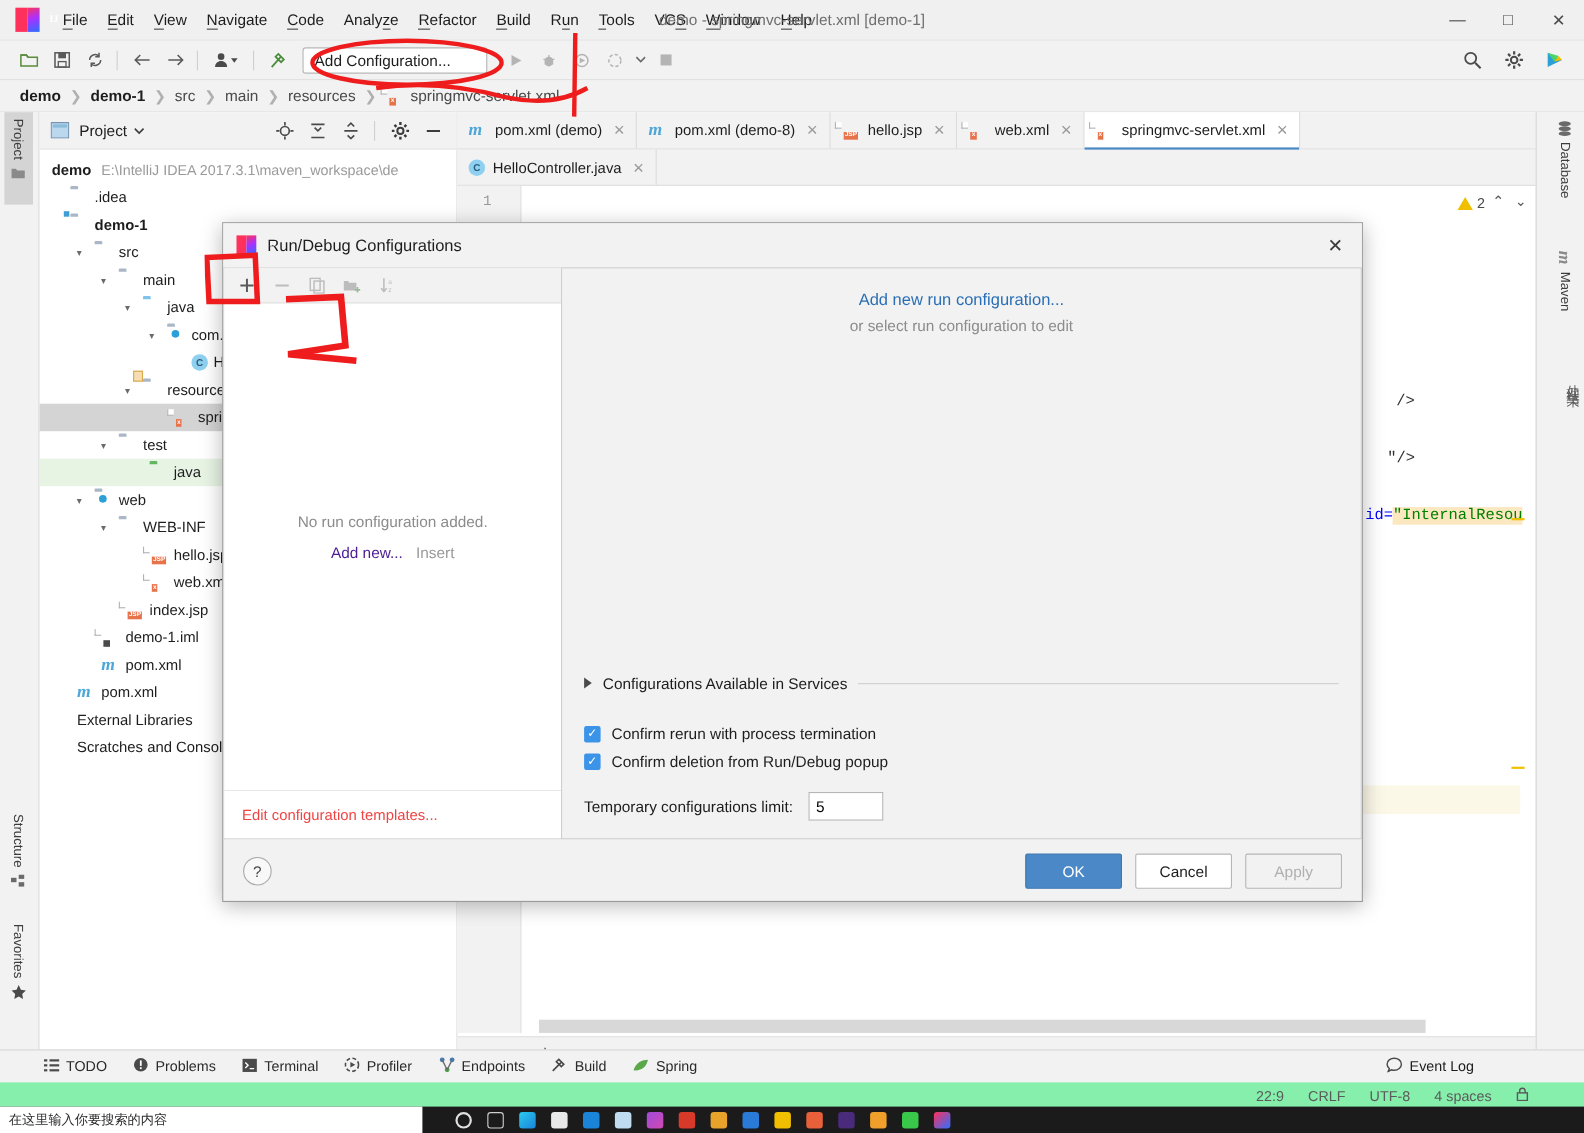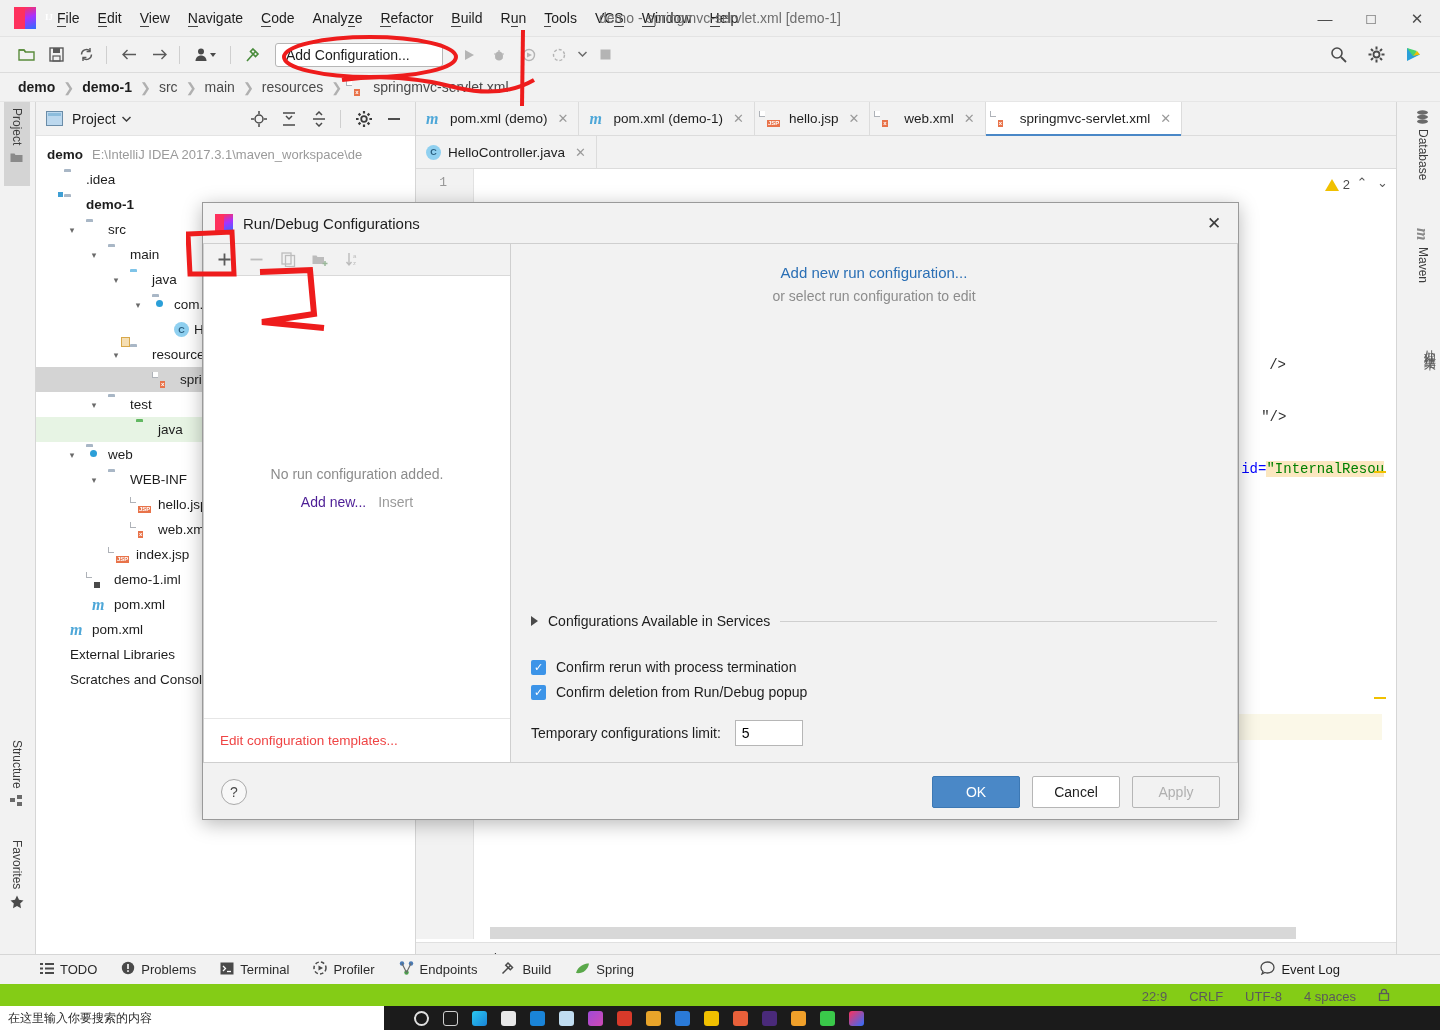--- a/index.html
+++ b/index.html
@@ -219,21 +219,21 @@
   
   .bottombar {
     position: absolute; left: 0; bottom: 46px; width: 1440px; height: 30px;
     background: #f2f2f2; border-top: 1px solid #d6d6d6;
     display: flex; align-items: center; padding-left: 40px; gap: 24px; font-size: 13px;
   }
   .bb-item { display: flex; align-items: center; gap: 6px; color: #2b2b2b; }
   .bb-right { position: absolute; right: 100px; display: flex; align-items: center; gap: 6px; }
   .statusline {
     position: absolute; left: 0; bottom: 22px; width: 1440px; height: 24px;
-    background: #84cc16; display: flex; align-items: center; font-size: 13px; color: #5a5a5a;
+    background: #86efac; display: flex; align-items: center; font-size: 13px; color: #5a5a5a;
     padding-left: 44px;
   }
   .sl-right { position: absolute; right: 50px; display: flex; gap: 22px; align-items: center; }
 
   
   .taskbar {
     position: absolute; left: 0; bottom: 0; width: 1440px; height: 24px;
     background: #1b1b1b; display: flex; align-items: center;
   }
   .tb-left-ime {
@@ -703,21 +703,21 @@
 
   <div class="editor-area">
     <div class="tabrow">
       <div class="etab">
         <span class="ficon mic">m</span>
         <span>pom.xml (demo)</span>
         <span class="x">✕</span>
       </div>
       <div class="etab">
         <span class="ficon mic">m</span>
-        <span>pom.xml (demo-1)</span>
+        <span>pom.xml (demo-8)</span>
         <span class="x">✕</span>
       </div>
       <div class="etab">
         <span class="ficon"><span class="fileic"></span><span class="badge jsp">JSP</span></span>
         <span>hello.jsp</span>
         <span class="x">✕</span>
       </div>
       <div class="etab">
         <span class="ficon"><span class="fileic"></span><span class="badge xml">x</span></span>
         <span>web.xml</span>

